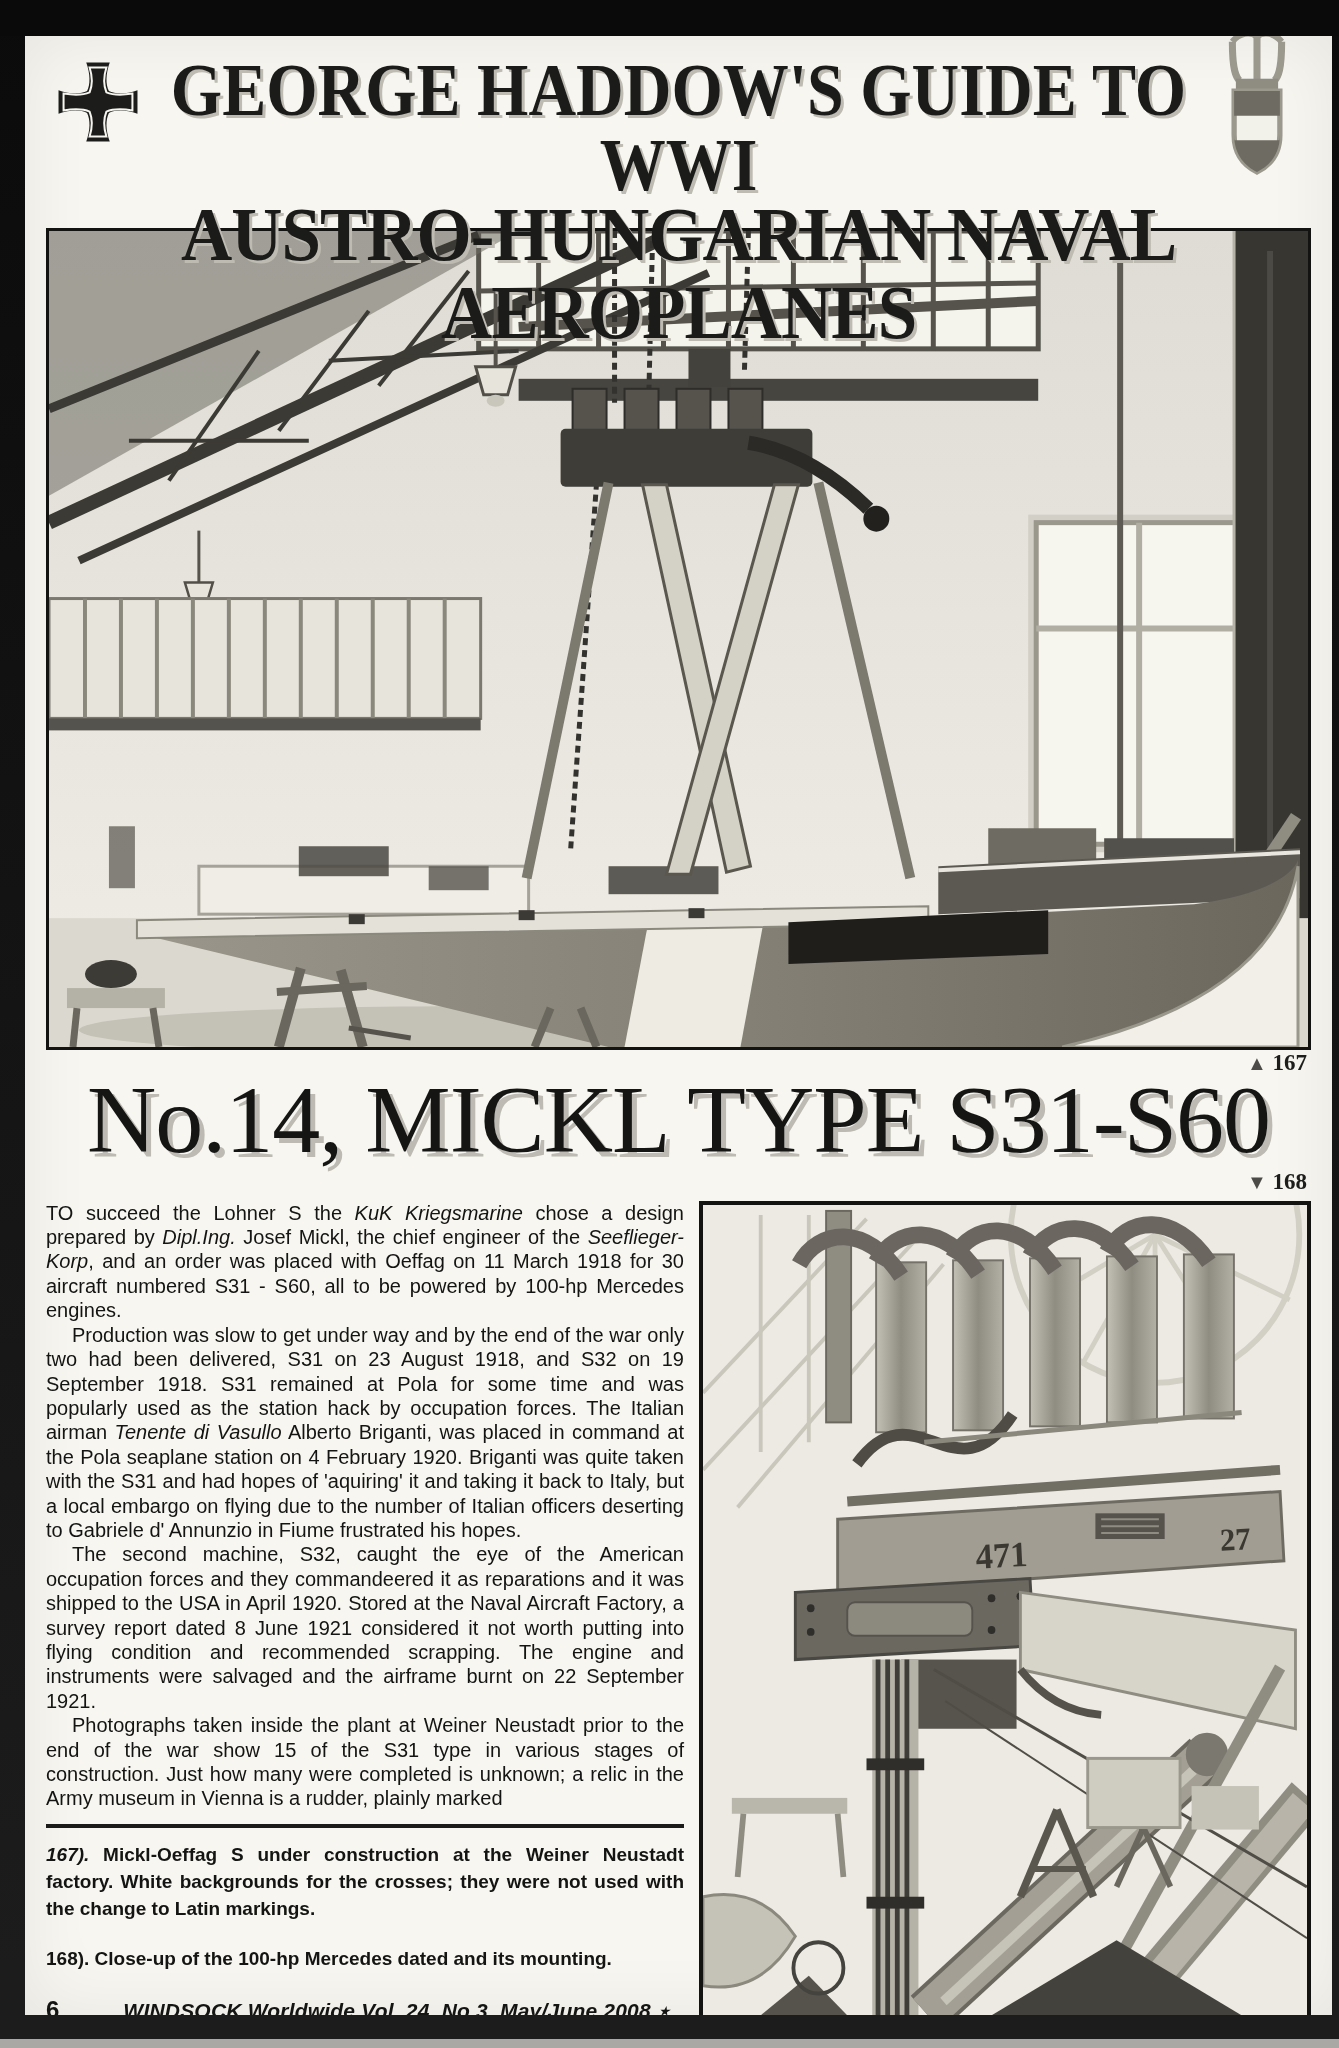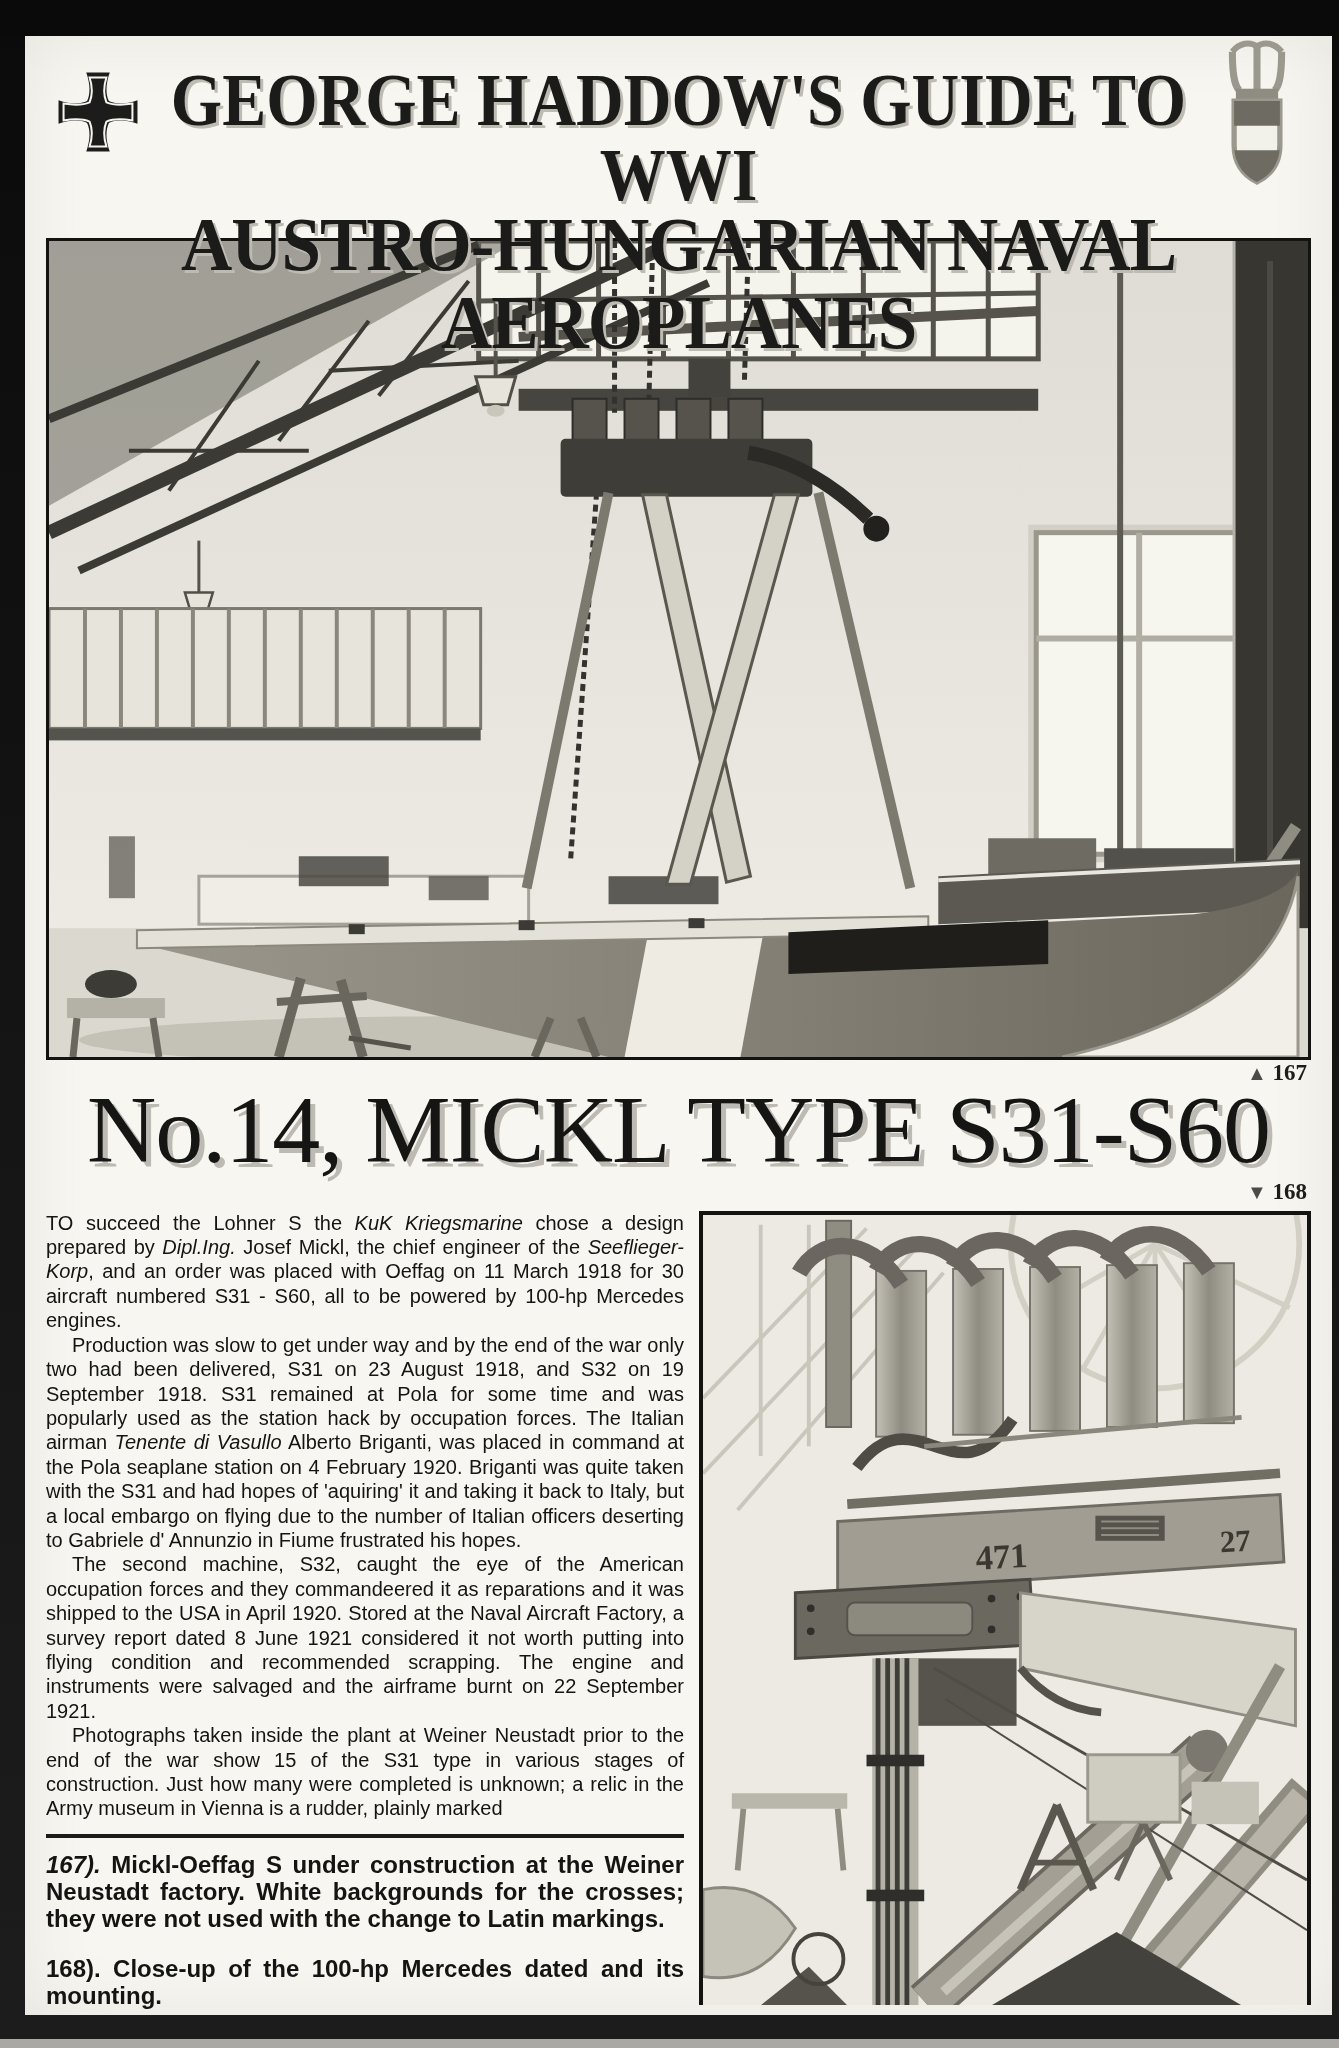--- a/index.html
+++ b/index.html
@@ -1,19 +1,19 @@
 <!DOCTYPE html>
 <html><head>
 <meta charset="utf-8">
 <style>
   html,body{margin:0;padding:0;background:#0e0e0e;}
   .scan{position:relative;width:1339px;height:2048px;background:linear-gradient(180deg,#0b0b0b 0%,#161616 60%,#1c1c1c 96%);overflow:hidden;font-family:"Liberation Sans",sans-serif;}
   .scan::after{content:"";position:absolute;left:0;right:0;bottom:0;height:9px;background:#a9a8a5;}
   .scan::before{content:"";position:absolute;top:0;left:0;right:0;height:36px;background:#0a0a0a;z-index:3;}
-  .page{position:absolute;left:25px;top:36px;width:1307px;height:1979px;background:#f7f6f1;overflow:hidden;display:flex;flex-direction:column;padding:10px 21px;box-sizing:border-box;box-shadow:inset 0 0 70px rgba(0,0,0,.07);}
+  .page{position:absolute;left:25px;top:36px;width:1307px;height:1979px;background:#f7f6f1;overflow:hidden;display:flex;flex-direction:column;padding:0 21px;box-sizing:border-box;box-shadow:inset 0 0 70px rgba(0,0,0,.07);}
   
   .masthead{position:relative;padding-top:16px;height:176px;flex:none;}
   .icon-cross{position:absolute;left:10px;top:22px;width:84px;height:88px;}
   .icon-emblem{position:absolute;right:10px;top:-6px;width:88px;height:152px;}
   .t1,.t2{text-align:center;color:#1b1b19;font-family:"Liberation Serif",serif;font-weight:bold;line-height:1.02;text-shadow:3px 3px 0 #bdbbb2;}
   .t1{font-size:66px;letter-spacing:0;padding:0 112px;transform:scaleY(1.12);transform-origin:top center;}
   .t2{font-size:71px;letter-spacing:-1px;margin-top:8px;transform:scaleY(1.08);transform-origin:top center;}
   
   .photo{border:3px solid #131312;background:#e9e7e0;}
   .photo-top{height:816px;flex:none;}
@@ -23,21 +23,21 @@
   
   .headline{flex:none;text-align:center;font-family:"Liberation Serif",serif;font-weight:normal;font-size:96px;line-height:.98;letter-spacing:-1px;color:#151514;white-space:nowrap;text-shadow:5px 5px 0 #bcbab2;margin-top:-2px;}
   
   .cols{display:flex;gap:15px;flex:1;min-height:0;margin-top:6px;}
   .col-left{width:638px;flex:none;display:flex;flex-direction:column;}
   .col-right{flex:1;border:4px solid #131312;border-bottom:none;overflow:hidden;background:#eceae3;}
   .col-right svg{display:block;width:100%;height:100%;}
   .article p{margin:0;font-size:20px;line-height:24.4px;text-align:justify;color:#141412;}
   .article p+p{text-indent:26px;}
   .rule{border:none;border-top:4px solid #1b1b1a;margin:13px 0 0 0;}
-  .caption{margin:13px 0 0 0;font-size:24px;line-height:27px;font-weight:bold;text-align:justify;color:#141412;}
+  .caption{margin:13px 0 0 0;font-size:19px;line-height:27px;font-weight:bold;text-align:justify;color:#141412;}
   .caption.second{margin-top:23px;}
   .pagefoot{display:flex;align-items:baseline;margin-top:24px;color:#141412;}
   .pagefoot .num{font-weight:bold;font-size:24px;}
   .pagefoot .jrn{font-weight:bold;font-style:italic;font-size:21px;margin-left:64px;letter-spacing:.2px;}
 </style>
 </head>
 <body>
 
 <div class="scan">
   <div class="page">

